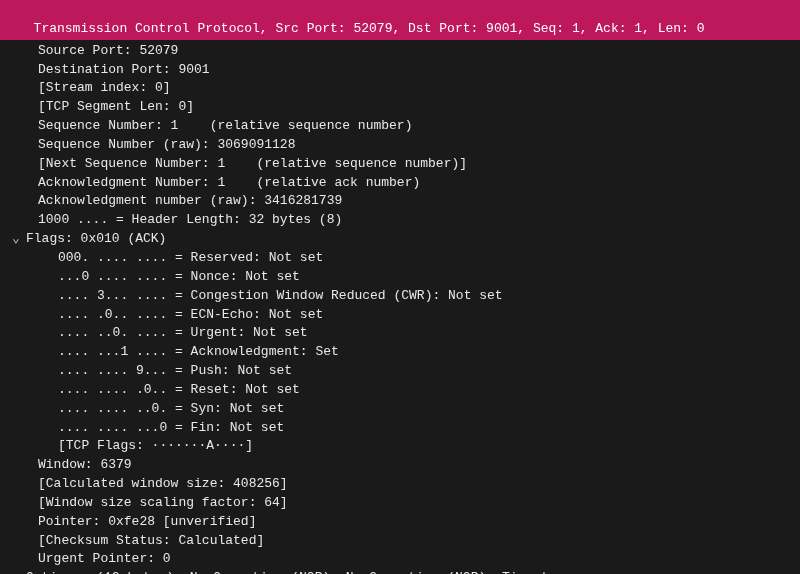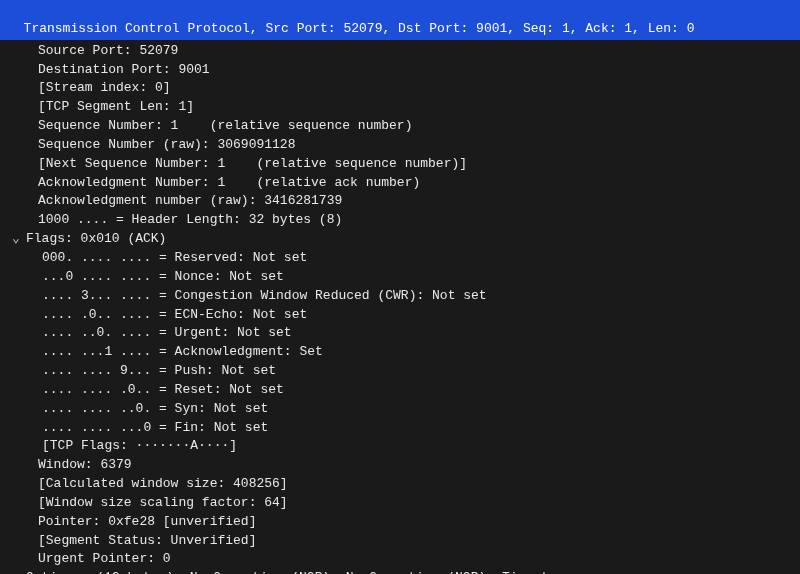--- a/index.html
+++ b/index.html
@@ -11,35 +11,35 @@
     background: #1a1a1a;
     color: #e8e8e8;
     font-family: "Menlo", "Consolas", "Courier New", monospace;
     font-size: 13px;
     line-height: 1.45;
     width: 800px;
     height: 574px;
     overflow: hidden;
   }
   .header-row {
-    background: #1d4ed8;
+    background: #be185d;
     color: #ffffff;
-    padding: 1px 8px;
+    padding: 1px 18px;
     white-space: pre;
   }
   .tree {
     padding: 2px 0 0 0;
   }
   .row {
     white-space: pre;
     padding: 0 6px 0 0;
   }
   .indent0 { padding-left: 12px; }
   .indent1 { padding-left: 24px; }
-  .indent2 { padding-left: 28px; }
+  .indent2 { padding-left: 44px; }
   .chev {
     display: inline-block;
     width: 14px;
     text-align: left;
     color: #c8c8c8;
     user-select: none;
   }
   .chev-none {
     display: inline-block;
     width: 14px;
@@ -50,21 +50,21 @@
 
 <div class="header-row">
   <span>Transmission Control Protocol, Src Port: 52079, Dst Port: 9001, Seq: 1, Ack: 1, Len: 0</span>
 </div>
 
 <div class="tree">
 
   <div class="row indent1"><span class="chev-none"></span><span>Source Port: 52079</span></div>
   <div class="row indent1"><span class="chev-none"></span><span>Destination Port: 9001</span></div>
   <div class="row indent1"><span class="chev-none"></span><span>[Stream index: 0]</span></div>
-  <div class="row indent1"><span class="chev-none"></span><span>[TCP Segment Len: 1]</span></div>
+  <div class="row indent1"><span class="chev-none"></span><span>[TCP Segment Len: 0]</span></div>
   <div class="row indent1"><span class="chev-none"></span><span>Sequence Number: 1    (relative sequence number)</span></div>
   <div class="row indent1"><span class="chev-none"></span><span>Sequence Number (raw): 3069091128</span></div>
   <div class="row indent1"><span class="chev-none"></span><span>[Next Sequence Number: 1    (relative sequence number)]</span></div>
   <div class="row indent1"><span class="chev-none"></span><span>Acknowledgment Number: 1    (relative ack number)</span></div>
   <div class="row indent1"><span class="chev-none"></span><span>Acknowledgment number (raw): 3416281739</span></div>
   <div class="row indent1"><span class="chev-none"></span><span>1000 .... = Header Length: 32 bytes (8)</span></div>
 
   <div class="row indent0"><span class="chev">⌄</span><span>Flags: 0x010 (ACK)</span></div>
 
   <div class="row indent2"><span class="chev-none"></span><span>000. .... .... = Reserved: Not set</span></div>
@@ -76,18 +76,18 @@
   <div class="row indent2"><span class="chev-none"></span><span>.... .... 9... = Push: Not set</span></div>
   <div class="row indent2"><span class="chev-none"></span><span>.... .... .0.. = Reset: Not set</span></div>
   <div class="row indent2"><span class="chev-none"></span><span>.... .... ..0. = Syn: Not set</span></div>
   <div class="row indent2"><span class="chev-none"></span><span>.... .... ...0 = Fin: Not set</span></div>
   <div class="row indent2"><span class="chev-none"></span><span>[TCP Flags: ·······A····]</span></div>
 
   <div class="row indent1"><span class="chev-none"></span><span>Window: 6379</span></div>
   <div class="row indent1"><span class="chev-none"></span><span>[Calculated window size: 408256]</span></div>
   <div class="row indent1"><span class="chev-none"></span><span>[Window size scaling factor: 64]</span></div>
   <div class="row indent1"><span class="chev-none"></span><span>Pointer: 0xfe28 [unverified]</span></div>
-  <div class="row indent1"><span class="chev-none"></span><span>[Segment Status: Unverified]</span></div>
+  <div class="row indent1"><span class="chev-none"></span><span>[Checksum Status: Calculated]</span></div>
   <div class="row indent1"><span class="chev-none"></span><span>Urgent Pointer: 0</span></div>
 
   <div class="row indent0"><span class="chev">›</span><span>Options: (12 bytes), No-Operation (NOP), No-Operation (NOP), Timestamps</span></div>
 
 </div>
 
 </body></html>

